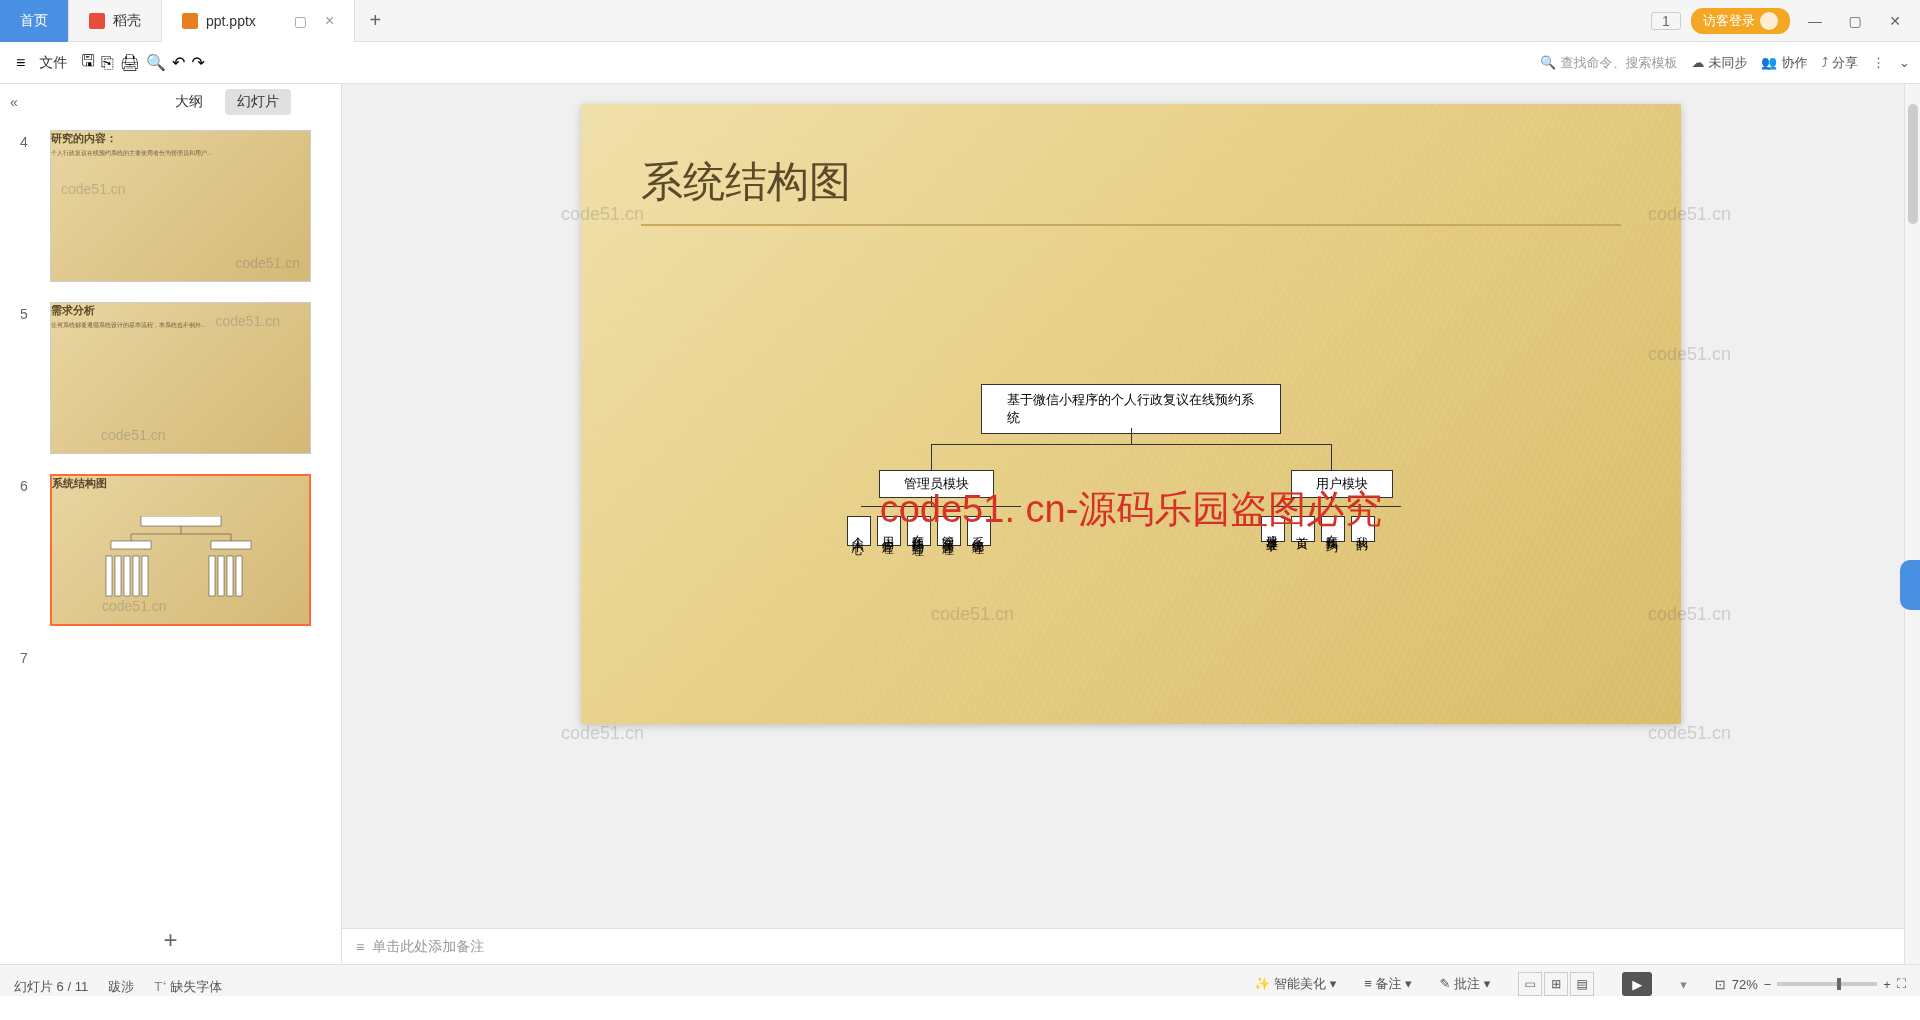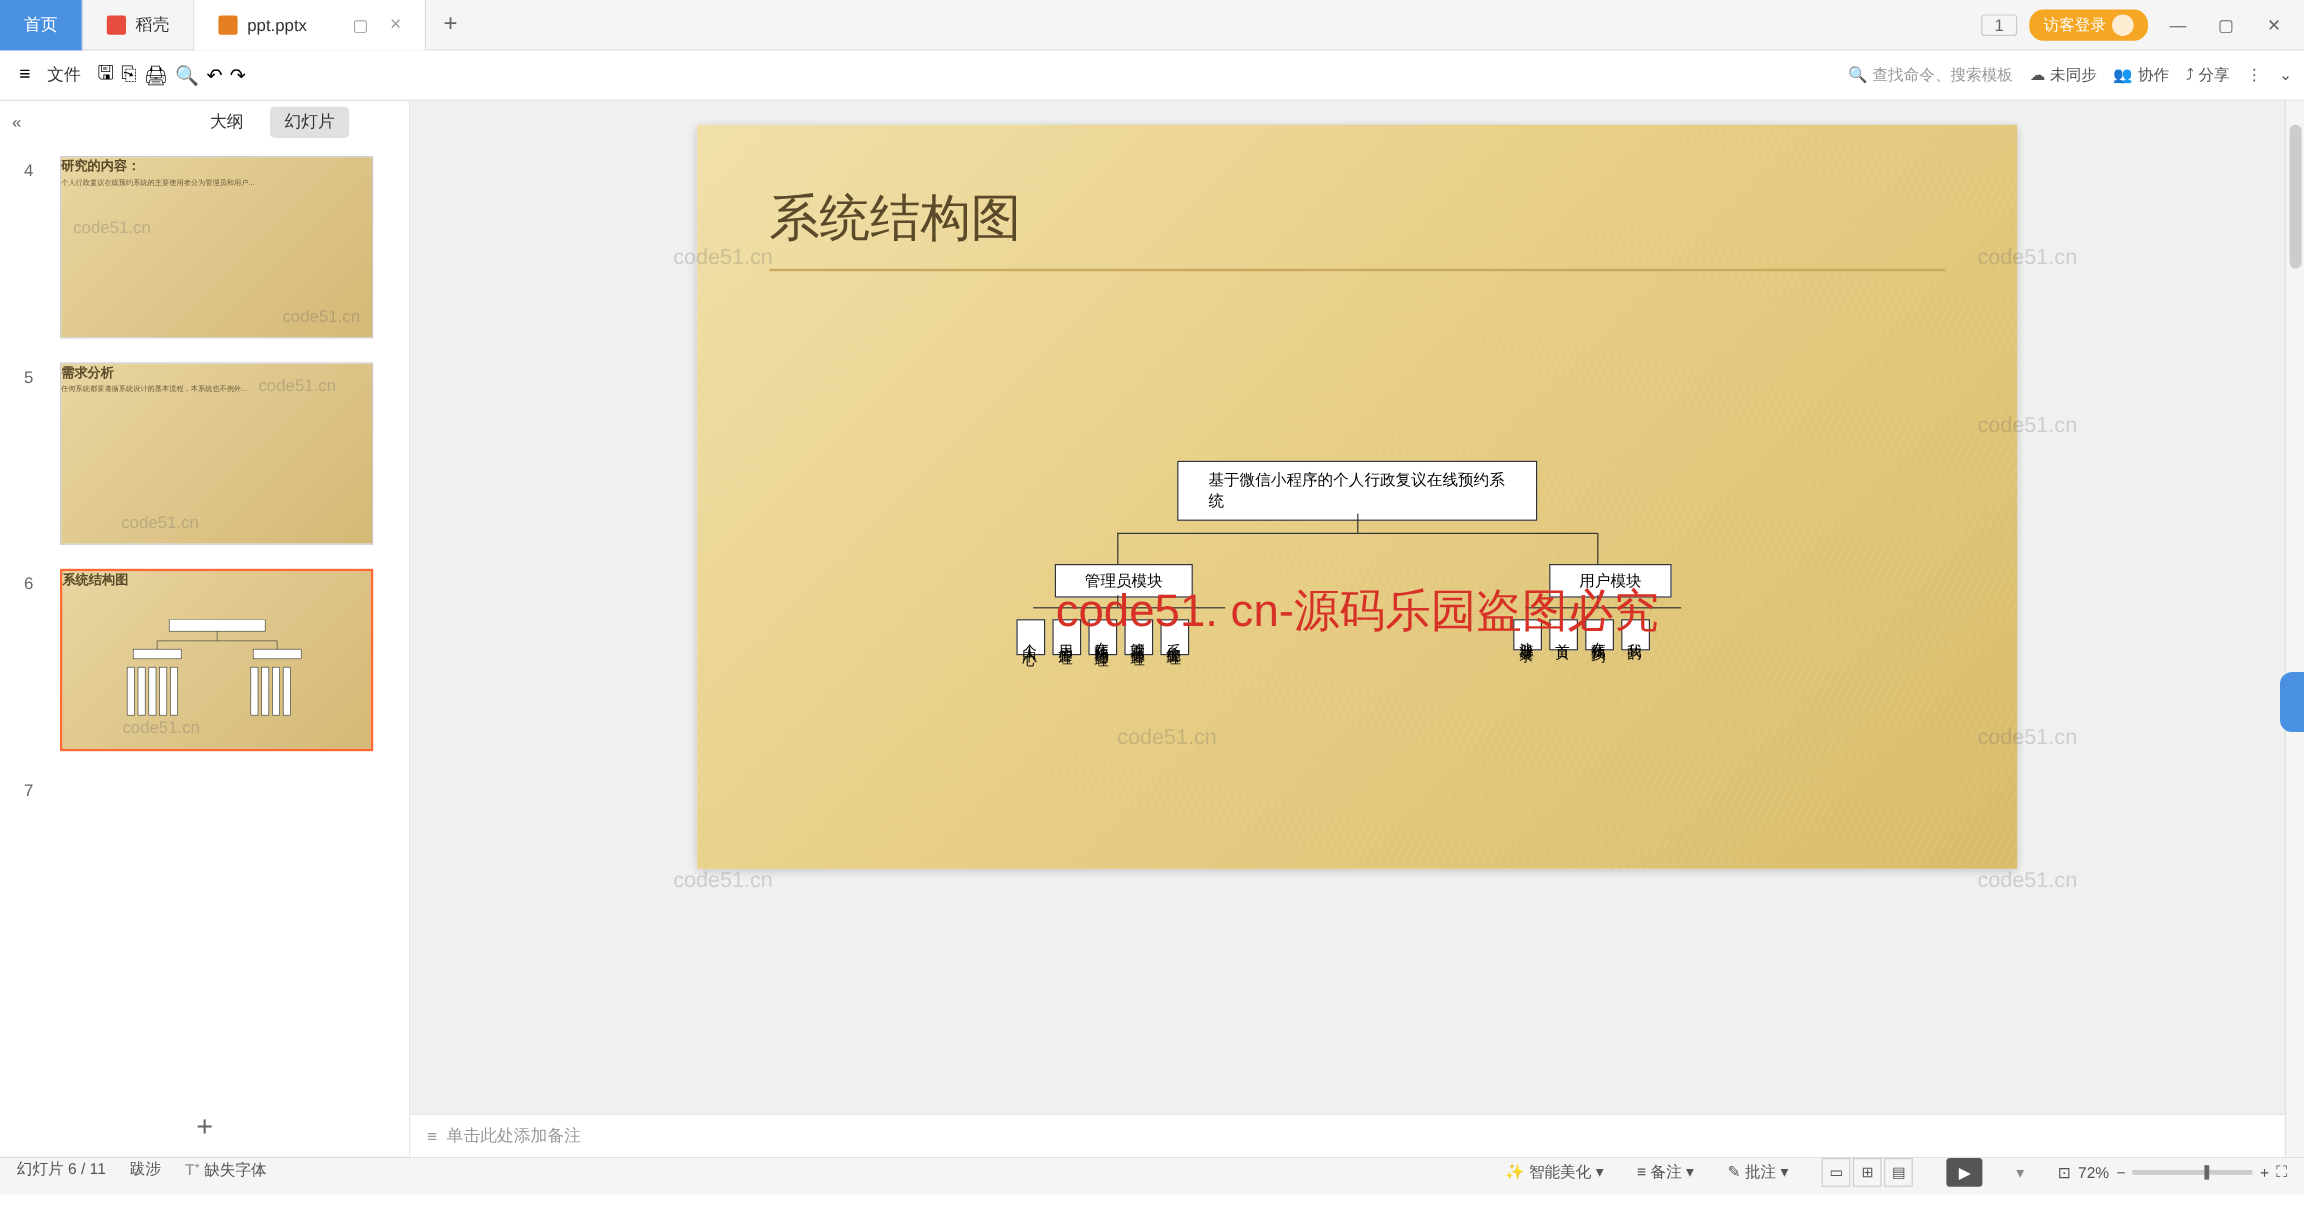--- a/index.html
+++ b/index.html
@@ -51,21 +51,21 @@
 .chart-line-h{position:absolute;background:#333;height:1px}
 .chart-mid{position:absolute;top:86px;background:#fff;border:1px solid #333;padding:4px 24px;font-size:13px}
 .chart-leaves{position:absolute;top:132px;display:flex;gap:6px}
 .chart-leaf{background:#fff;border:1px solid #333;width:24px;padding:8px 4px;font-size:12px;writing-mode:vertical-rl;text-orientation:upright;text-align:center;letter-spacing:2px}
 .overlay-text{position:absolute;top:380px;left:50%;transform:translateX(-50%);font-size:38px;color:#d73027;font-family:Liberation Sans, sans-serif;white-space:nowrap;z-index:10}
 .watermark{position:absolute;color:rgba(100,100,100,0.25);font-size:18px;pointer-events:none}
 .scrollbar-v{position:absolute;right:0;top:0;width:16px;height:100%;background:#f5f5f5;border-left:1px solid #e0e0e0}
 .scrollbar-thumb{position:absolute;top:20px;left:3px;width:10px;height:120px;background:#ccc;border-radius:5px}
 .notes-bar{height:36px;border-top:1px solid #e0e0e0;display:flex;align-items:center;padding:0 14px;font-size:14px;color:#999;gap:8px;background:#fff}
 .right-handle{position:absolute;right:0;top:560px;width:20px;height:50px;background:#4a90e2;border-radius:10px 0 0 10px}
-.statusbar{height:32px;background:#f5f5f5;border-top:1px solid #e0e0e0;display:flex;align-items:flex-start;padding:0 14px;font-size:13px;color:#555;gap:20px}
+.statusbar{height:32px;background:#f5f5f5;border-top:1px solid #e0e0e0;display:flex;align-items:flex-end;padding:0 14px;font-size:13px;color:#555;gap:20px}
 .statusbar-right{margin-left:auto;display:flex;align-items:center;gap:28px}
 .view-btns{display:flex;gap:2px}
 .view-btn{width:24px;height:24px;border:1px solid #ccc;display:flex;align-items:center;justify-content:center;font-size:12px}
 .play-btn{width:30px;height:24px;background:#555;color:#fff;display:flex;align-items:center;justify-content:center;border-radius:3px}
 .zoom{display:flex;align-items:center;gap:6px}
 .zoom-bar{width:100px;height:4px;background:#ccc;position:relative}
 .zoom-handle{position:absolute;left:60px;top:-4px;width:4px;height:12px;background:#666}
 </style>
 </head>
 <body>

